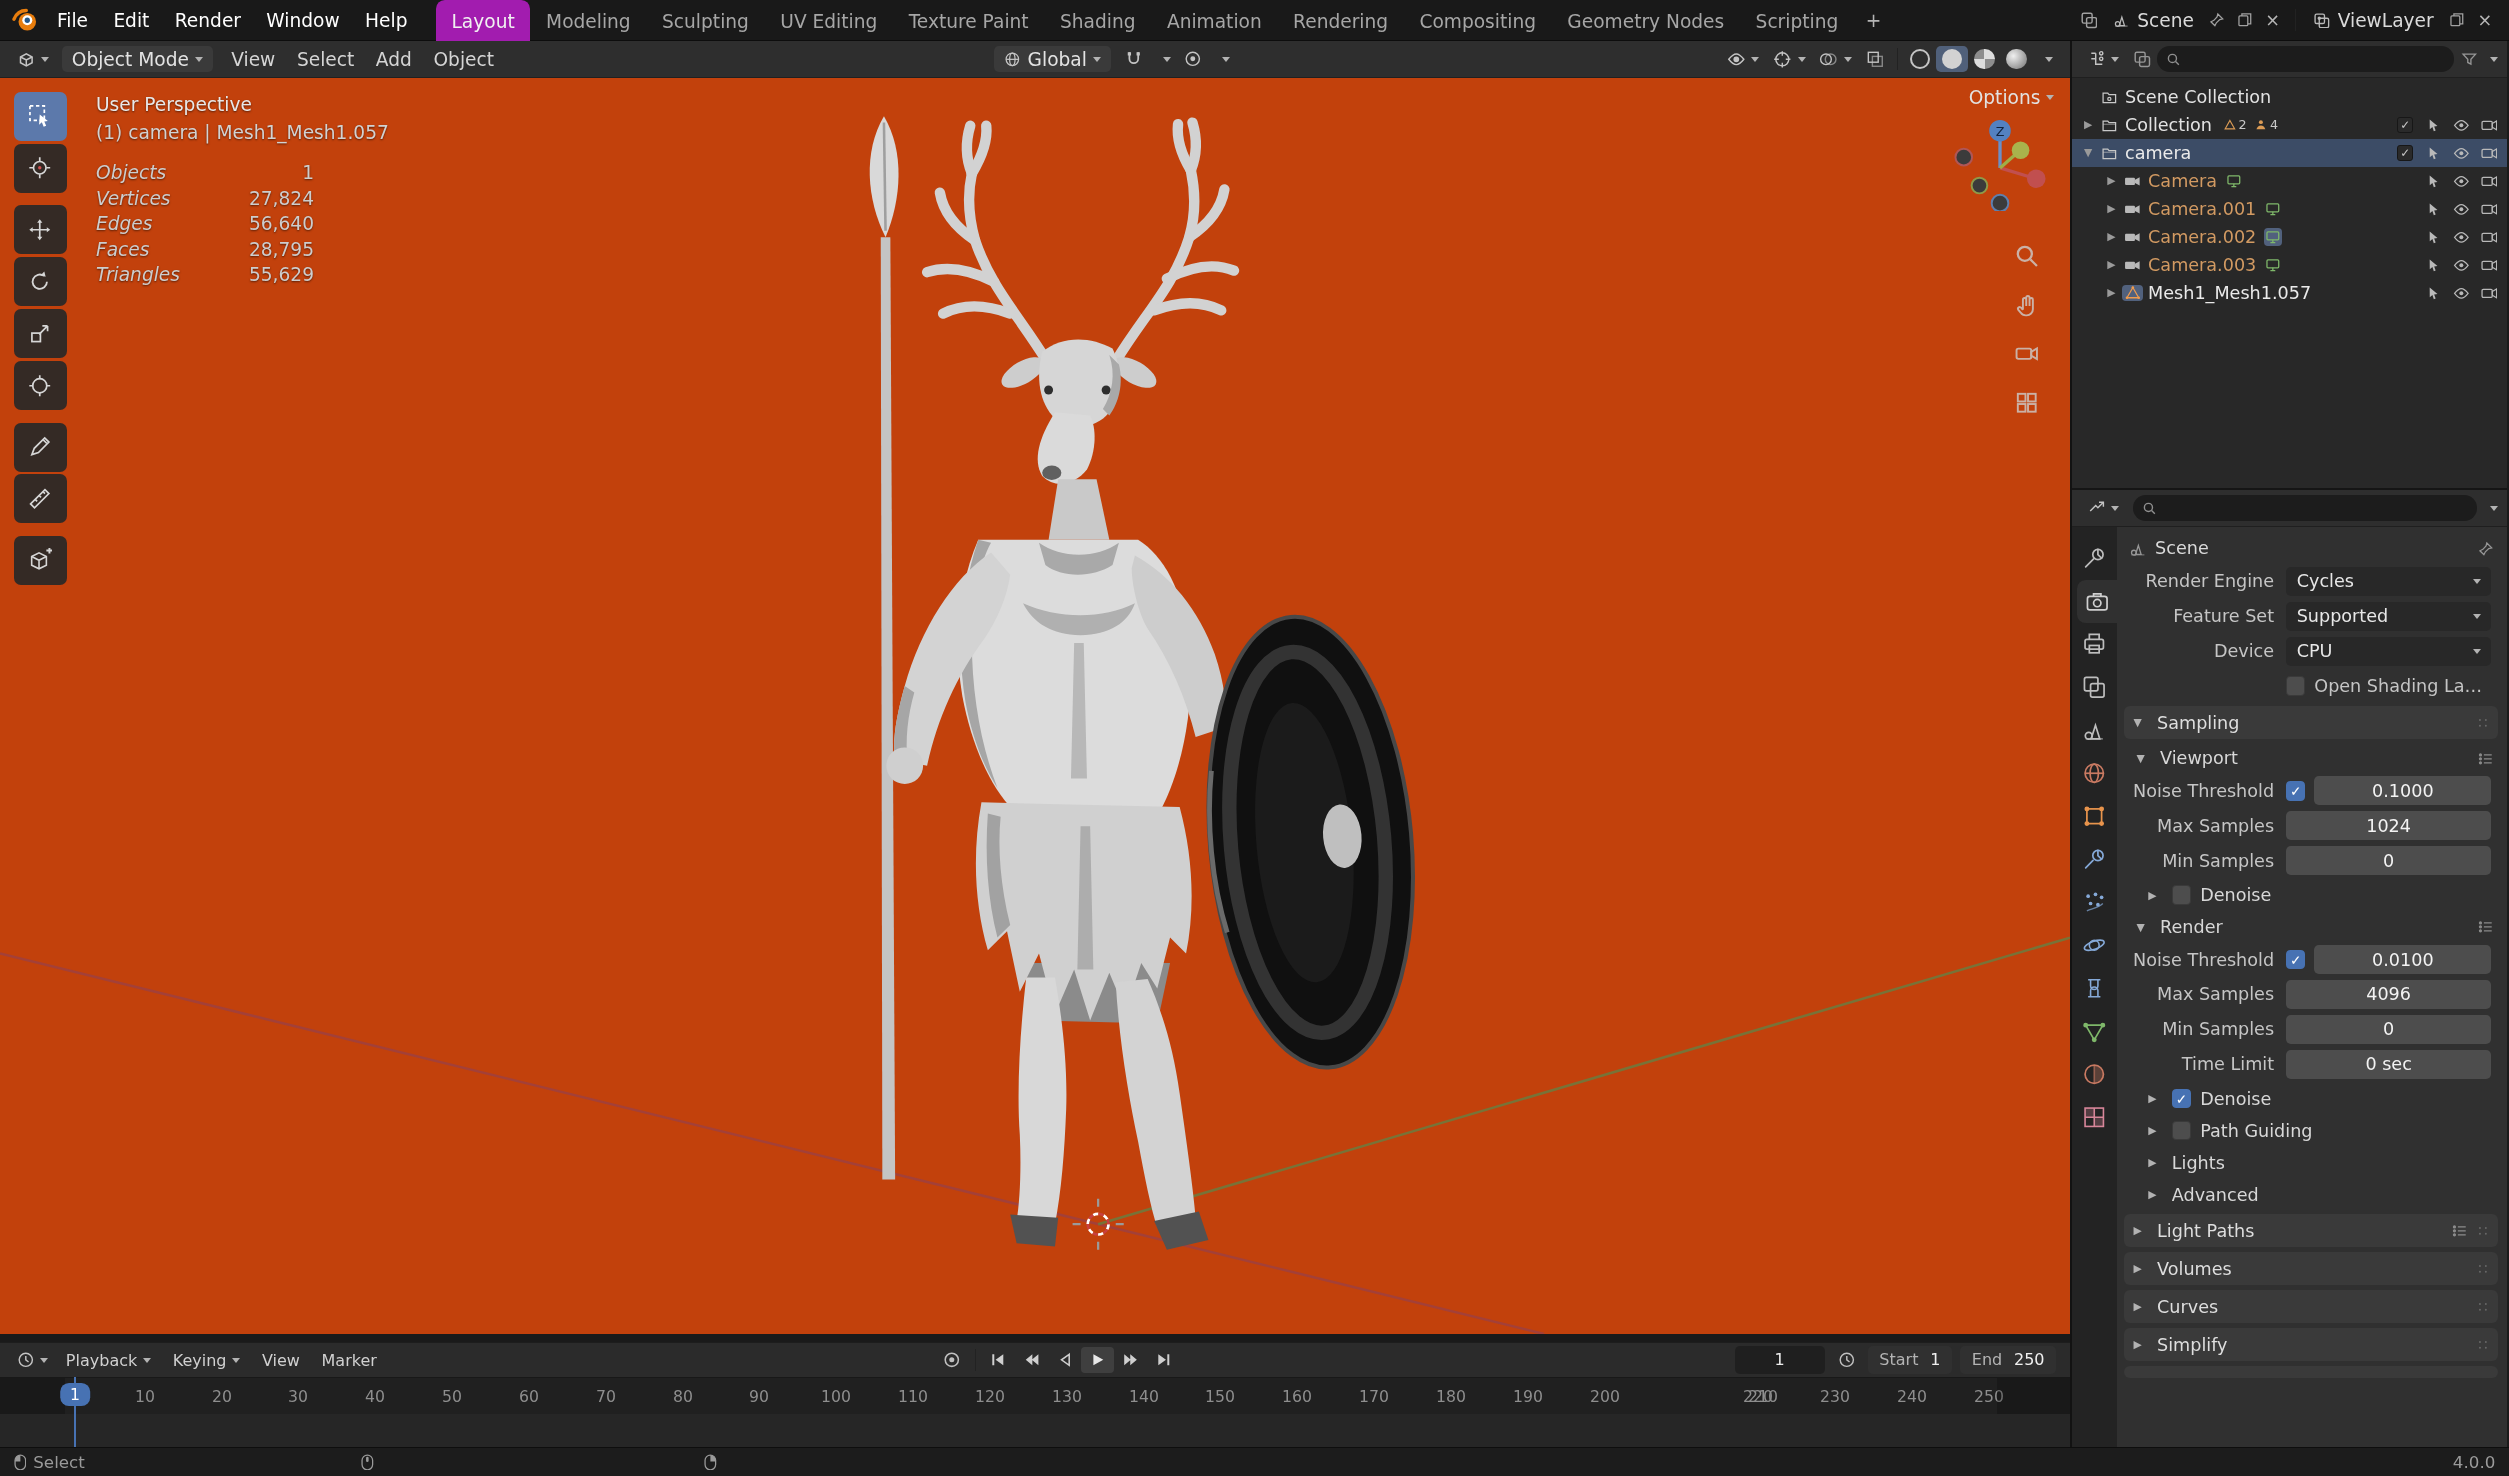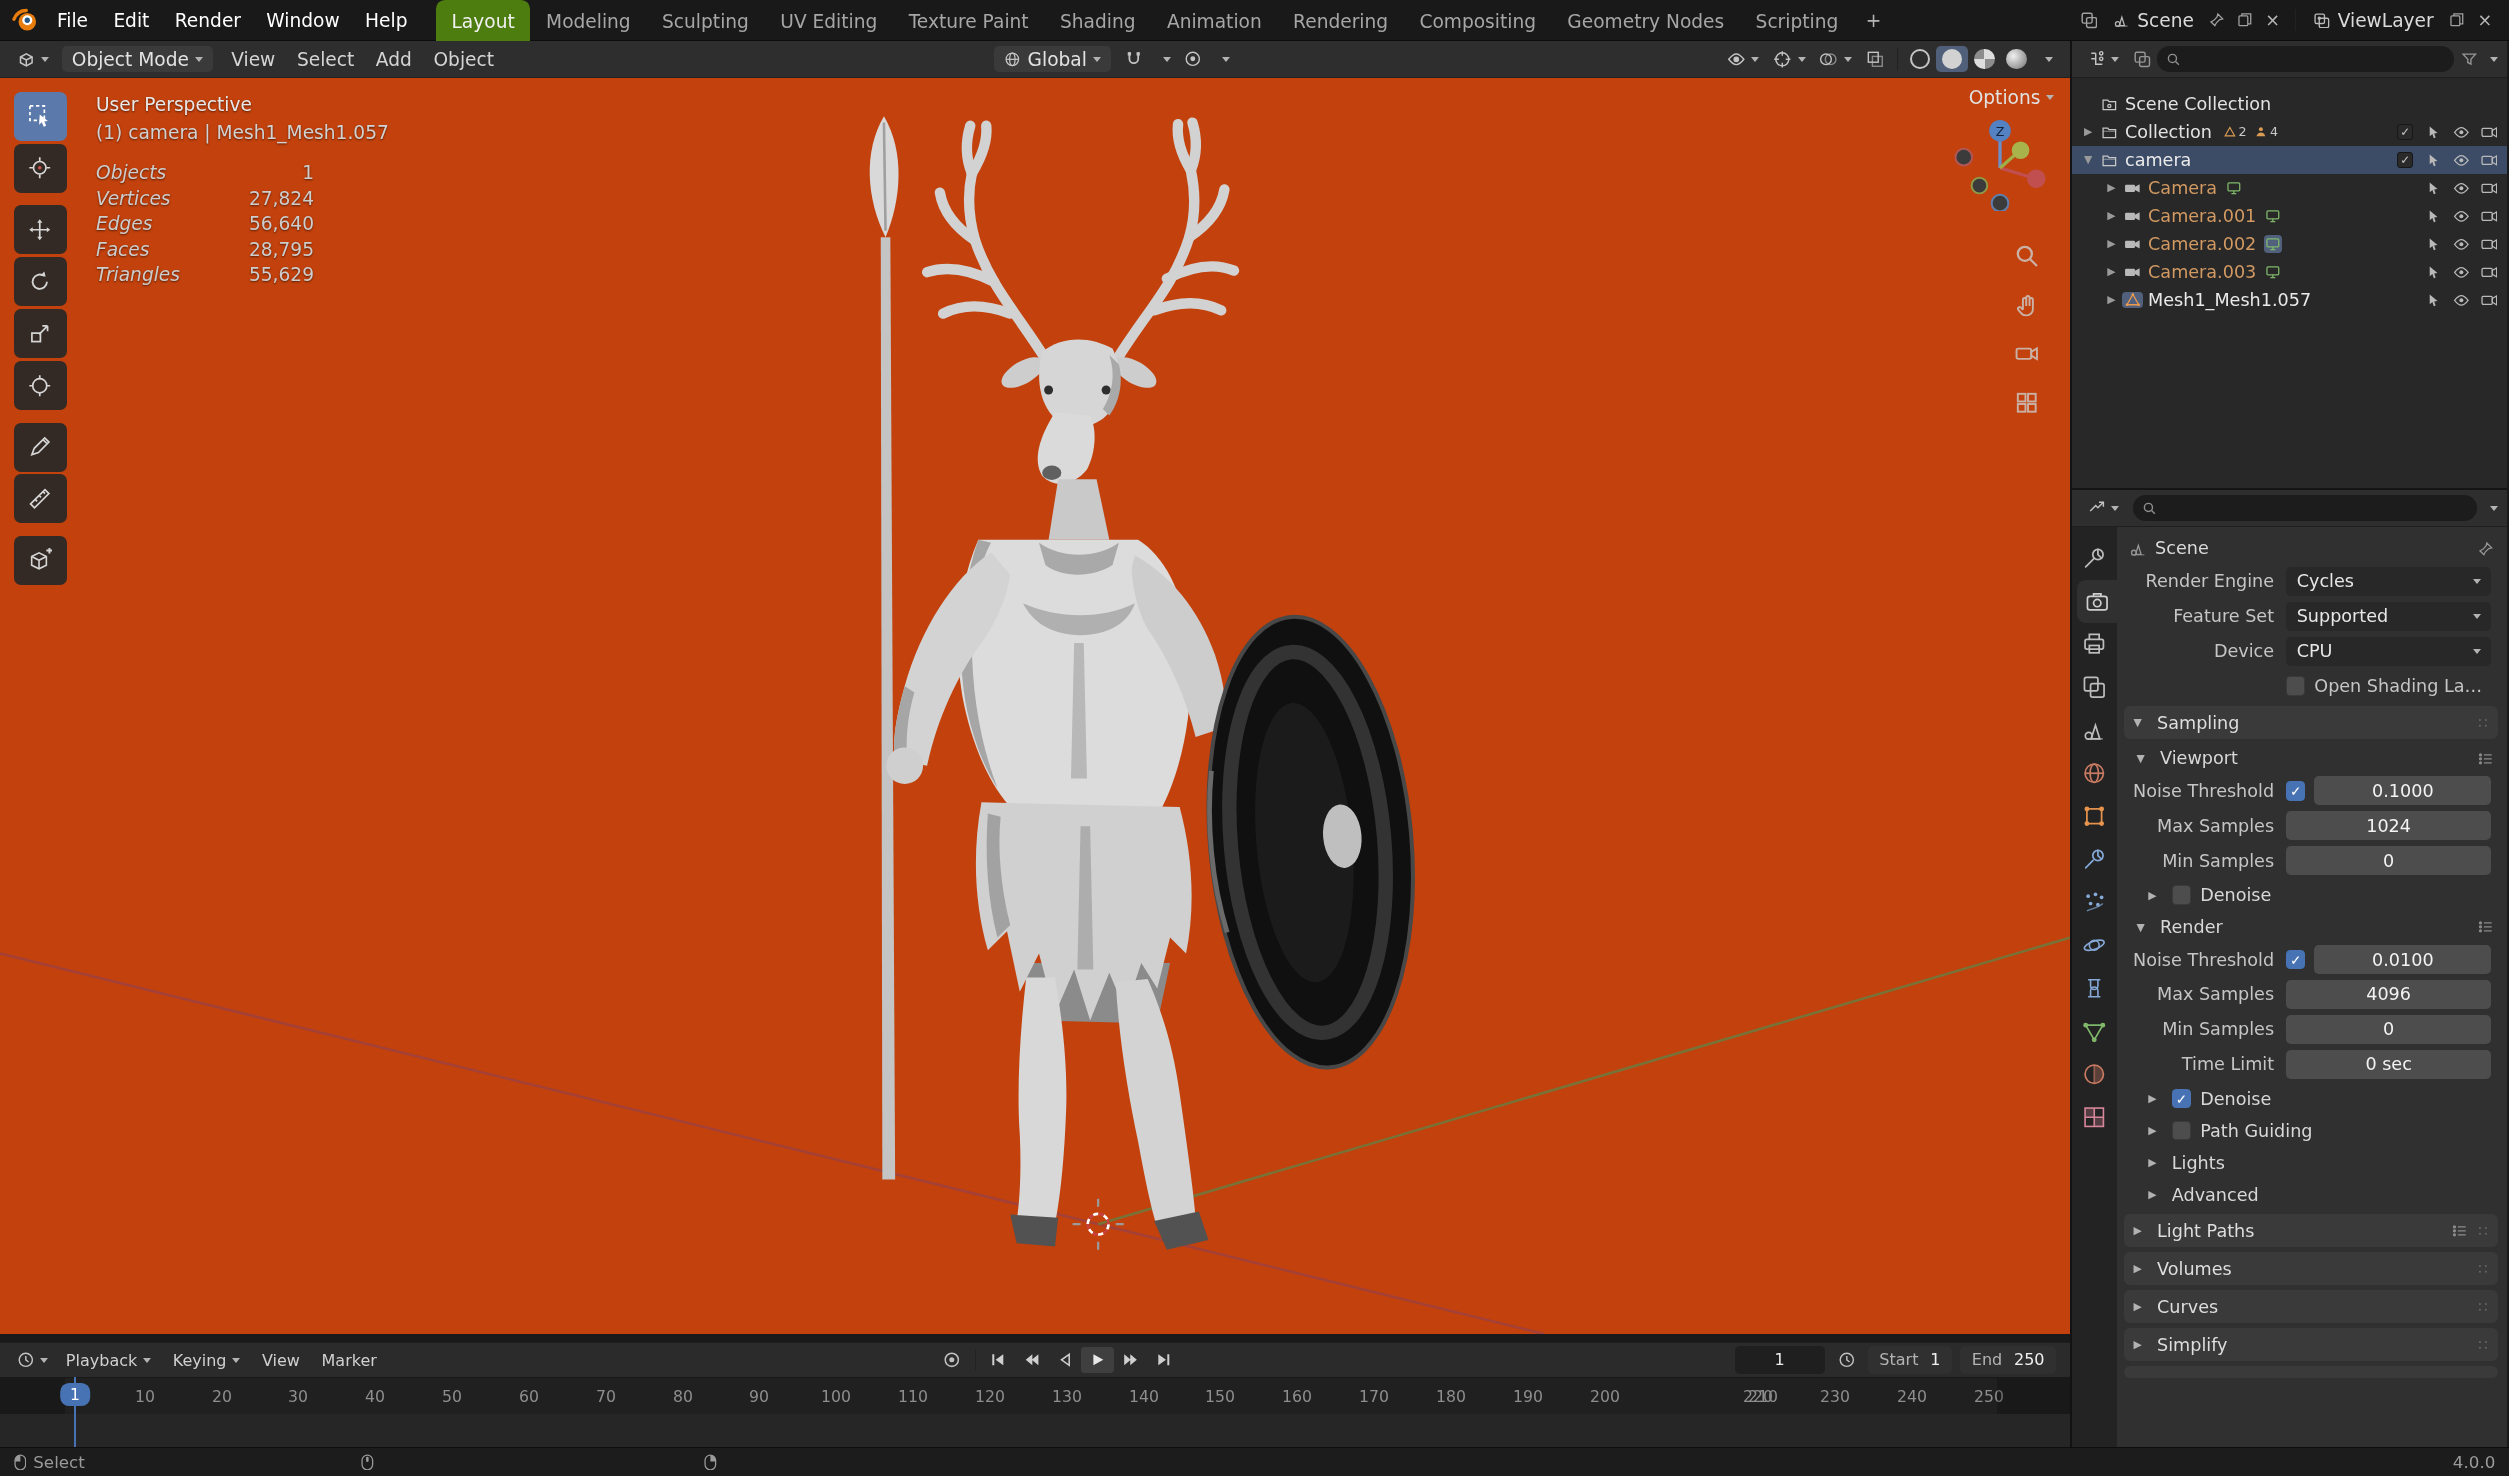--- a/index.html
+++ b/index.html
@@ -11,21 +11,21 @@
   .car { width:0;height:0;border-left:4.4px solid transparent;border-right:4.4px solid transparent;
          border-top:5.4px solid #b3b3b3; display:inline-block; margin-left:5.9px; flex-shrink:0;}
   svg { display:block; }
 
   
   .topbar { height:41px; background:#191919; display:flex; align-items:center; border-bottom:1px solid #0d0d0d; }
   .logo { margin:0 5.9px 0 11.8px; }
   .menu-item { padding:0 12.7px; height:41px; line-height:41px; color:#ffffff; cursor:default; }
   .ws-tabs { display:flex; margin-left:15.7px; height:41px; }
   .ws-tab { padding:0 15.7px; height:41px; line-height:43px; color:#a6a6a6; border-radius:8.8px 8.8px 0 0; white-space:nowrap; }
-  .ws-tab.active { background:#4d7c0f; color:#f1f1f1; }
+  .ws-tab.active { background:#a21caf; color:#f1f1f1; }
   .ws-plus { padding:0 11.8px; color:#b5b5b5; line-height:41px; }
   .tb-right { margin-left:auto; display:flex; align-items:center; gap:3.9px; margin-right:11.8px; }
   .tb-field { display:flex; align-items:center; gap:7.8px; padding:2.9px 7.8px; color:#dadada; }
   .tb-ic { opacity:.85; display:flex; align-items:center; padding:0 3.9px;}
   .tb-x { color:#b5b5b5; font-size:17.6px; padding:0 4.9px; }
 
   
   .main { display:flex; height:1406px; }
   .left { width:2072px; display:flex; flex-direction:column; border-right:2px solid #121212; }
 
@@ -645,21 +645,21 @@
               </svg>
           </div>
           <span class="dim">
               <svg viewBox="0 0 16 16" width="16.7" fill="none" stroke="#b9b9b9" stroke-width="1.3">
                 <path d="M2 3h12l-4.5 5v4.5l-3-1.5V8z"></path>
               </svg>
             </span>
           <span class="car"></span>
         </div>
         <div class="out-tree" id="out-tree">
-            <div class="out-row" style="padding-left: 5.9px; margin-top: 7px;">
+            <div class="out-row" style="padding-left: 5.9px;">
               <span class="exp"></span>
               <span class="oicon ">
                 <svg viewBox="0 0 16 16" width="16.7" fill="none" stroke="#c8c8c8" stroke-width="1.2">
                   <path d="M2 5.5V4h4.5l1.2 1.5H14V13H2z"></path>
                   <circle cx="8" cy="9.5" r="1.5"></circle>
                 </svg>
               </span>
               <span class="oname" style="color:#e2e2e2">Scene Collection</span>
               <span class="fill"></span>
               <span class="orow-right">

